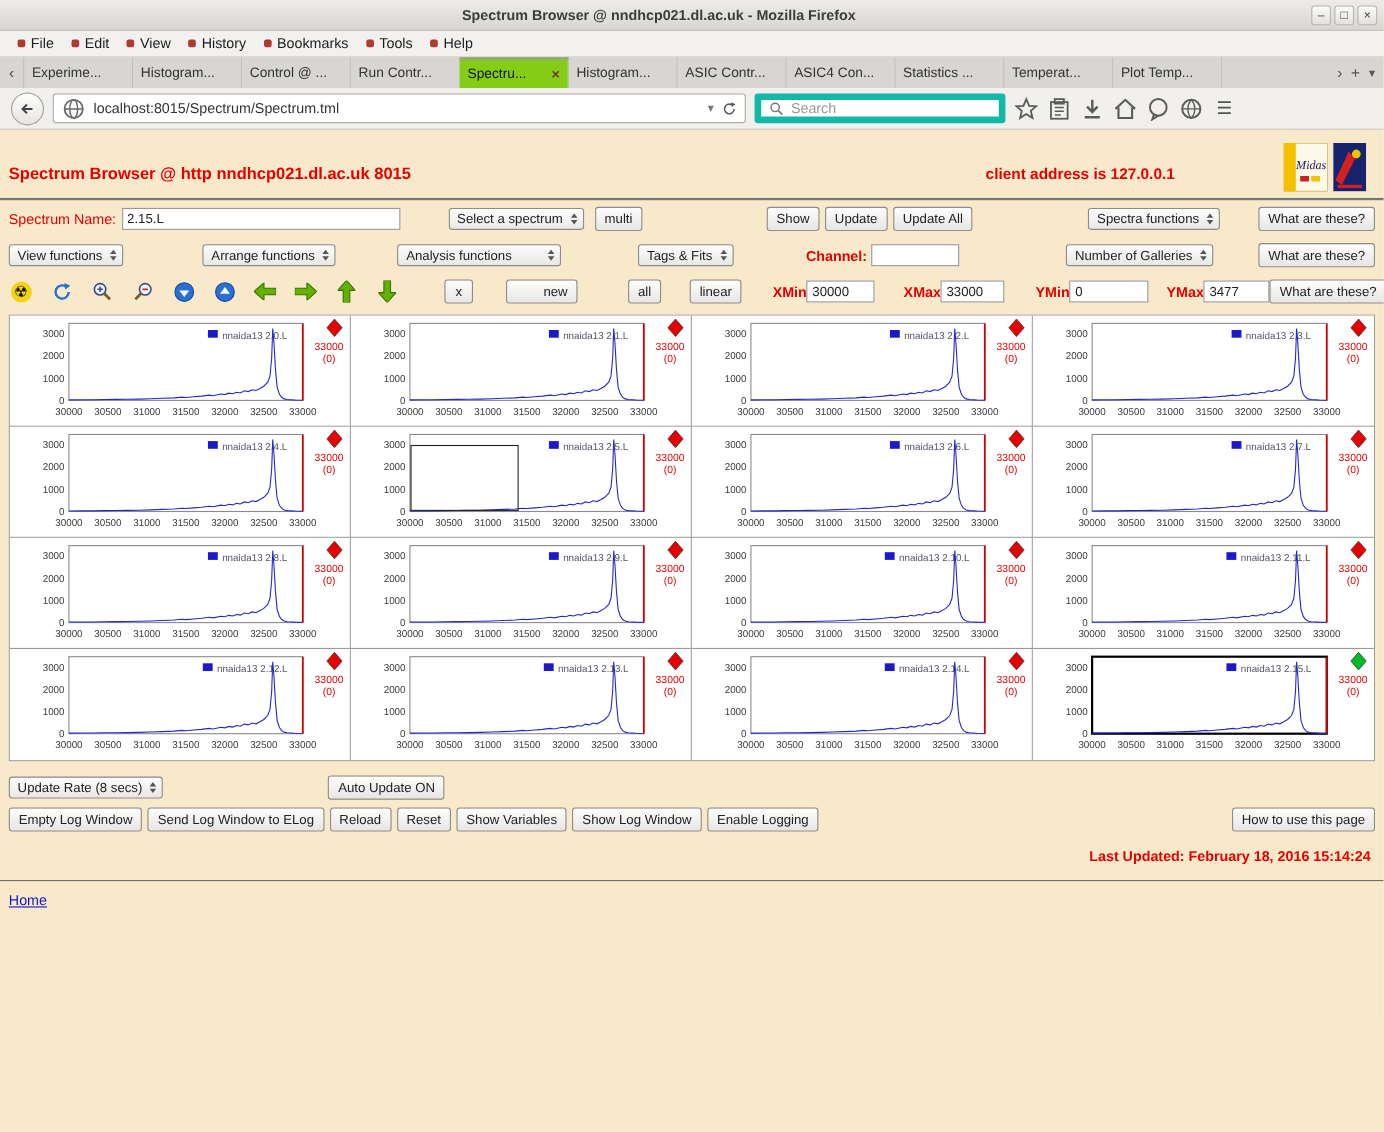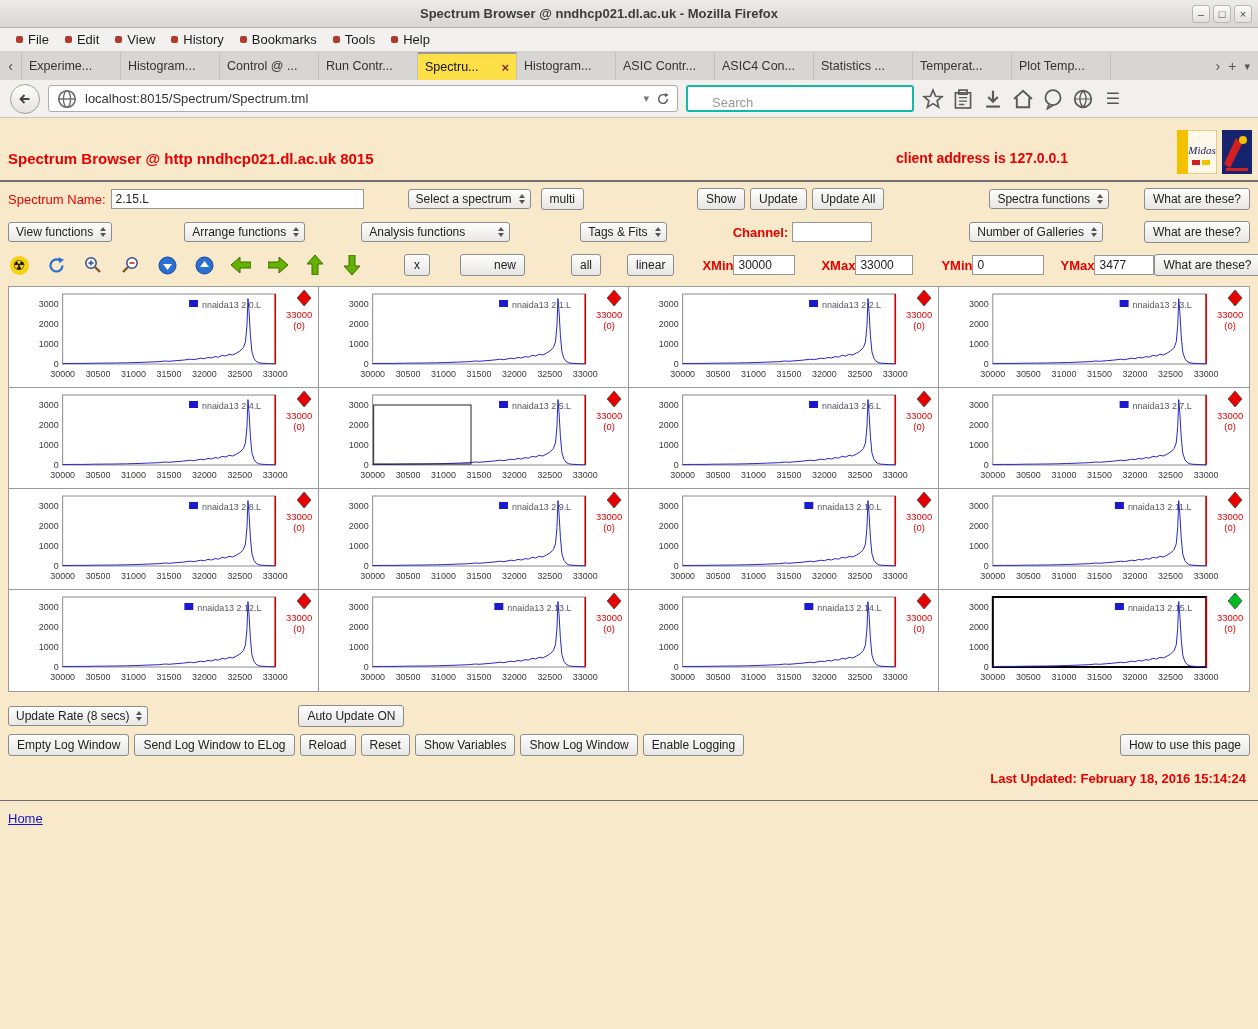--- a/index.html
+++ b/index.html
@@ -13,46 +13,46 @@
   .winbtn { width:18px; height:18px; display:flex; align-items:center; justify-content:center; font-size:11px; color:#444; border:1px solid #b9b7b4; border-radius:3px; background:linear-gradient(#fbfbfa,#e3e1de); cursor:default; }
 
   .menubar { height:24px; flex:none; background:#F2F1EF; border-bottom:1px solid #d8d6d3; display:flex; align-items:center; padding-left:8px; }
   .menu-item { display:inline-flex; align-items:center; gap:5px; padding:2px 8px; font-size:13px; color:#1c1c1c; }
   .menu-dot { width:7px; height:7px; border-radius:2px; background:#b03a2e; display:inline-block; }
 
   .tabbar { height:28px; flex:none; background:#D8D6D2; display:flex; align-items:stretch; }
   .tab-scroll { width:22px; display:flex; align-items:center; justify-content:center; color:#4a4a4a; font-size:14px; border-right:1px solid #c3c1bd; }
   .tabstrip { display:flex; flex:1; overflow:hidden; }
   .tab { width:99px; flex:none; display:flex; align-items:center; padding:0 7px; font-size:12.5px; color:#333; border-right:1px solid #c3c1bd; white-space:nowrap; overflow:hidden; }
-  .tab.active { background:#fde047; border-top:2px solid #9b9995; color:#111; }
+  .tab.active { background:#84cc16; border-top:2px solid #9b9995; color:#111; }
   .tab-label { flex:1; overflow:hidden; }
   .tab-close { color:#7a2a2a; font-size:13px; font-weight:bold; padding-left:4px; }
   .tab-right { display:flex; align-items:center; gap:8px; padding:0 8px; color:#555; font-size:14px; }
 
   .navbar { height:38px; flex:none; background:#F1F0ED; border-bottom:1px solid #c9c7c3; display:flex; align-items:center; gap:8px; padding:0 10px; }
   .backbtn { width:30px; height:30px; border-radius:50%; border:1px solid #a0a09d; background:linear-gradient(#fdfdfc,#e6e4e1); display:flex; align-items:center; justify-content:center; flex:none; }
   .urlbox { width:630px; height:27px; background:#fff; border:1px solid #aeaca8; border-radius:3px; display:flex; align-items:center; gap:7px; padding:0 7px; }
   .urltext { flex:1; font-size:13px; color:#333; white-space:nowrap; overflow:hidden; }
   .urlbox .chev, .searchbox .chev { color:#777; font-size:11px; }
-  .searchbox { width:228px; height:27px; background:#fff; border:2px solid #14b8a6; border-radius:3px; display:flex; align-items:center; gap:6px; padding:0 7px;flex-direction:column; }
+  .searchbox { width:228px; height:27px; background:#fff; border:6px solid #14b8a6; border-radius:3px; display:flex; align-items:center; gap:6px; padding:0 7px; }
   .searchbox input { border:none; outline:none; flex:1; font-size:13px; font-family:inherit; color:#333; background:transparent; }
   .searchbox input::placeholder { color:#999; }
   .navicon { width:22px; height:22px; display:flex; align-items:center; justify-content:center; flex:none; }
   .hamb { font-size:16px; color:#555; }
 
   
   .page { flex:1; background:#F8E9CB; font-size:13px; position:relative; overflow:hidden; }
   .red { color:#e60000; }
   .rb { color:#e60000; font-weight:bold; }
   .hr { border-top:1px solid #6f6f6f; margin:0; }
 
   .pgheader { display:flex; align-items:flex-start; padding:14px 10px 6px 8px; position:relative; min-height:62px; }
   .pgtitle { font-size:15px; font-weight:bold; color:#e60000; padding-top:18px; }
   .clientaddr { font-size:14px; font-weight:bold; color:#e60000; margin-left:auto; margin-right:180px; padding-top:18px; }
-  .logos { position:absolute; right:6px; top:12px; display:flex; gap:5px;margin-left:41px; }
+  .logos { position:absolute; right:16px; top:12px; display:flex; gap:5px;margin-left:41px; }
 
   .acqrow { display:flex; align-items:center; padding:13px 8px; }
   .acqleft { display:flex; align-items:center; gap:6px; margin-left:228px; }
   .acqright { margin-left:auto; margin-right:225px; font-size:14px; }
 
   .btn { background:linear-gradient(#fdfdfd,#e7e6e4); border:1px solid #8c8c8c; border-radius:3px; padding:3px 8px; font-size:12px; font-family:inherit; color:#222; cursor:default; white-space:nowrap; }
   .inp { background:#fff; border:1px solid #979797; padding:2px 4px; font-size:12px; font-family:inherit; color:#222; }
   .sel { display:inline-flex; align-items:center; gap:7px; background:linear-gradient(#fdfdfd,#e9e8e6); border:1px solid #8c8c8c; border-radius:3px; padding:2px 5px 2px 7px; font-size:12px; color:#222; white-space:nowrap; }
   .spin { display:inline-flex; flex-direction:column; gap:2px; }
   .spin i { width:0; height:0; border-left:3.5px solid transparent; border-right:3.5px solid transparent; display:block; }

